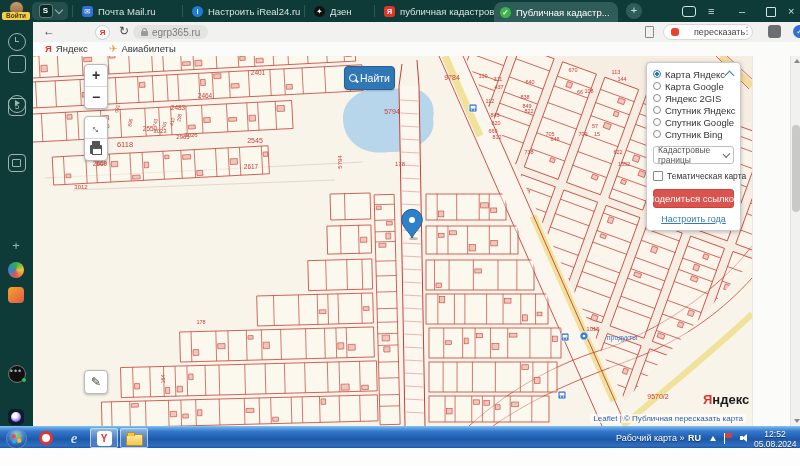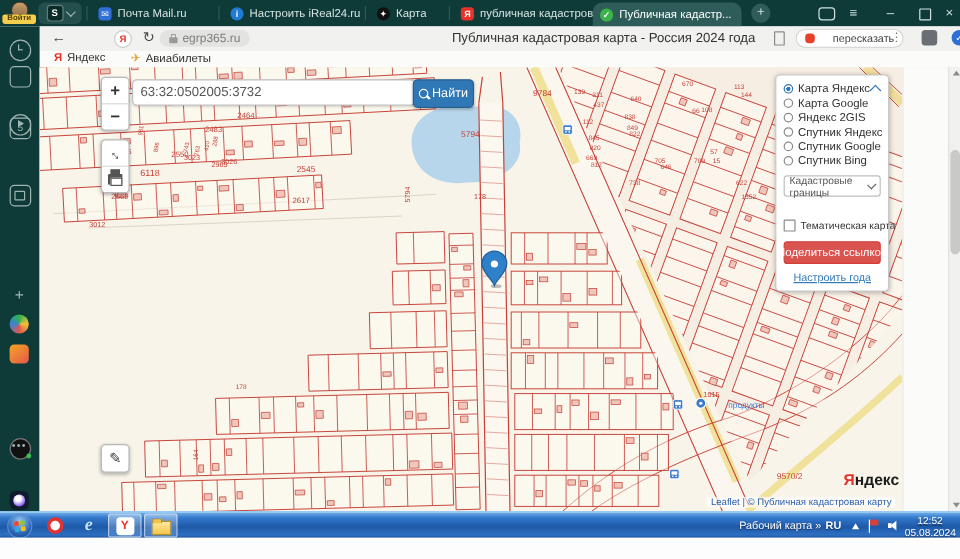--- a/index.html
+++ b/index.html
@@ -110,21 +110,21 @@
   .panel{left:613px;top:6px;width:95px;background:#fff;border:1px solid #C9C9C9;border-radius:4px;
          box-shadow:0 1px 4px rgba(0,0,0,.25);padding:5px 6px 6px 6px;box-sizing:border-box;}
   .prow{display:flex;align-items:center;gap:4px;height:12px;font-size:9.5px;color:#333;white-space:nowrap;}
   .radio{width:8px;height:8px;border:1px solid #8a8a8a;border-radius:50%;background:#fff;flex:0 0 auto;box-sizing:border-box;}
   .radio.sel{border-color:#2F76B5;background:radial-gradient(circle,#2F76B5 0 38%,#fff 45%);}
   .chevup{position:absolute;right:7px;top:9px;width:6px;height:6px;border-left:1.6px solid #337AB7;
           border-top:1.6px solid #337AB7;transform:rotate(45deg);}
   .pselect{margin-top:6px;height:16px;border:1px solid #BFBFBF;border-radius:3px;display:flex;align-items:center;
            justify-content:space-between;padding:0 4px;font-size:8.5px;color:#555;}
   .chevdn{width:5px;height:5px;border-right:1.4px solid #666;border-bottom:1.4px solid #666;transform:rotate(45deg);margin-top:-2px;}
-  .pcheck{margin-top:19px;display:flex;align-items:center;gap:4px;font-size:8.5px;color:#333;white-space:nowrap;}
+  .pcheck{margin-top:7px;display:flex;align-items:center;gap:4px;font-size:8.5px;color:#333;white-space:nowrap;}
   .cbox{width:8px;height:8px;border:1px solid #8a8a8a;border-radius:1px;background:#fff;flex:0 0 auto;}
   .pshare{margin-top:8px;height:17px;background:#D9534F;border:1px solid #D43F3A;border-radius:3px;color:#fff;
           font-size:9.5px;display:flex;align-items:center;justify-content:center;white-space:nowrap;text-align:right;}
   .pcustom{margin-top:6px;text-align:center;font-size:9px;color:#337AB7;text-decoration:underline;white-space:nowrap;}
   
   .gutter{position:absolute;left:752px;top:56px;width:38px;height:370px;background:#FBFBFA;border-left:1px solid #EAE8E2;}
   .scrollbar{position:absolute;left:790px;top:56px;width:10px;height:370px;background:#F1F1EF;border-left:1px solid #E2E2DE;}
   .sthumb{position:absolute;left:1px;top:69px;width:8px;height:87px;background:#C9C9C7;border-radius:4px;}
   .sarrow{position:absolute;left:2.5px;width:0;height:0;border-left:3px solid transparent;border-right:3px solid transparent;}
   .sarrow.up{top:3px;border-bottom:4px solid #8a8a8a;}
@@ -181,21 +181,21 @@
       <span>Почта Mail.ru</span>
     </div>
     <div class="tabsep" style="left:182px"></div>
     <div class="tab" style="left:186px;width:112px">
       <span class="ticon ireal">i</span>
       <span>Настроить iReal24.ru</span>
     </div>
     <div class="tabsep" style="left:304px"></div>
     <div class="tab" style="left:308px;width:62px">
       <span class="ticon dzen">✦</span>
-      <span>Карта</span>
+      <span>Дзен</span>
     </div>
     <div class="tabsep" style="left:374px"></div>
     <div class="tab" style="left:378px;width:110px">
       <span class="ticon ya">Я</span>
       <span>публичная кадастровая</span>
     </div>
     <div class="tab active" style="left:494px;width:112px">
       <span class="ticon check">✓</span>
       <span>Публичная кадастр...</span>
 
@@ -209,21 +209,20 @@
   </div>
 
   <div class="addrbar">
     <div class="abtn" style="left:10px">←</div>
     <div class="yacirc">Я</div>
     <div class="abtn" style="left:86px">↻</div>
     <div class="domainchip">
       <span class="lock"></span>
       <span>egrp365.ru</span>
     </div>
-    <div class="pagetitle">Публичная кадастровая карта - Россия 2024 года</div>
     <div class="flagbm"></div>
     <div class="retell">
       <span class="retellicon"></span>
       <span>пересказать</span>
     </div>
     <div class="dots3">⋮</div>
     <div class="ext glove" style="left:735px"></div>
     <div class="ext checkb" style="left:760px">✓</div>
 
   </div>
@@ -932,21 +931,20 @@
 
     <div class="ovl ctrlbox" style="left:51px;top:8px">
       <div class="ctrlbtn">+</div>
       <div class="ctrlbtn">−</div>
     </div>
     <div class="ovl ctrlbox" style="left:51px;top:60px">
       <div class="ctrlbtn"><span class="fsarrow">↔</span></div>
       <div class="ctrlbtn"><span class="printer"></span></div>
     </div>
 
-    <input class="ovl searchbox" value="63:32:0502005:3732" style="">
     <div class="ovl findbtn">
       <span class="mag"></span>
       <span>Найти</span>
     </div>
 
     <div class="ovl panel">
       <span class="chevup"></span>
       <div class="prow">
         <span class="radio sel"></span>
         <span>Карта Яндекс</span>
@@ -981,21 +979,21 @@
       </div>
       <div class="pshare">Поделиться ссылкой</div>
       <div class="pcustom">Настроить года</div>
     </div>
 
     <div class="ovl pencilbtn">✎</div>
 
     <div class="ovl maplogo">
       <span class="yl">Я</span><span>ндекс</span>
     </div>
-    <div class="ovl attribution">Leaflet | © Публичная кадастровая карту</div>
+    <div class="ovl attribution">Leaflet | © Публичная пересказать карта</div>
   </div>
 
   <div class="gutter"></div>
   <div class="scrollbar">
     <span class="sarrow up"></span>
     <span class="sthumb"></span>
     <span class="sarrow dn"></span>
   </div>
 
   <div class="taskbar">

